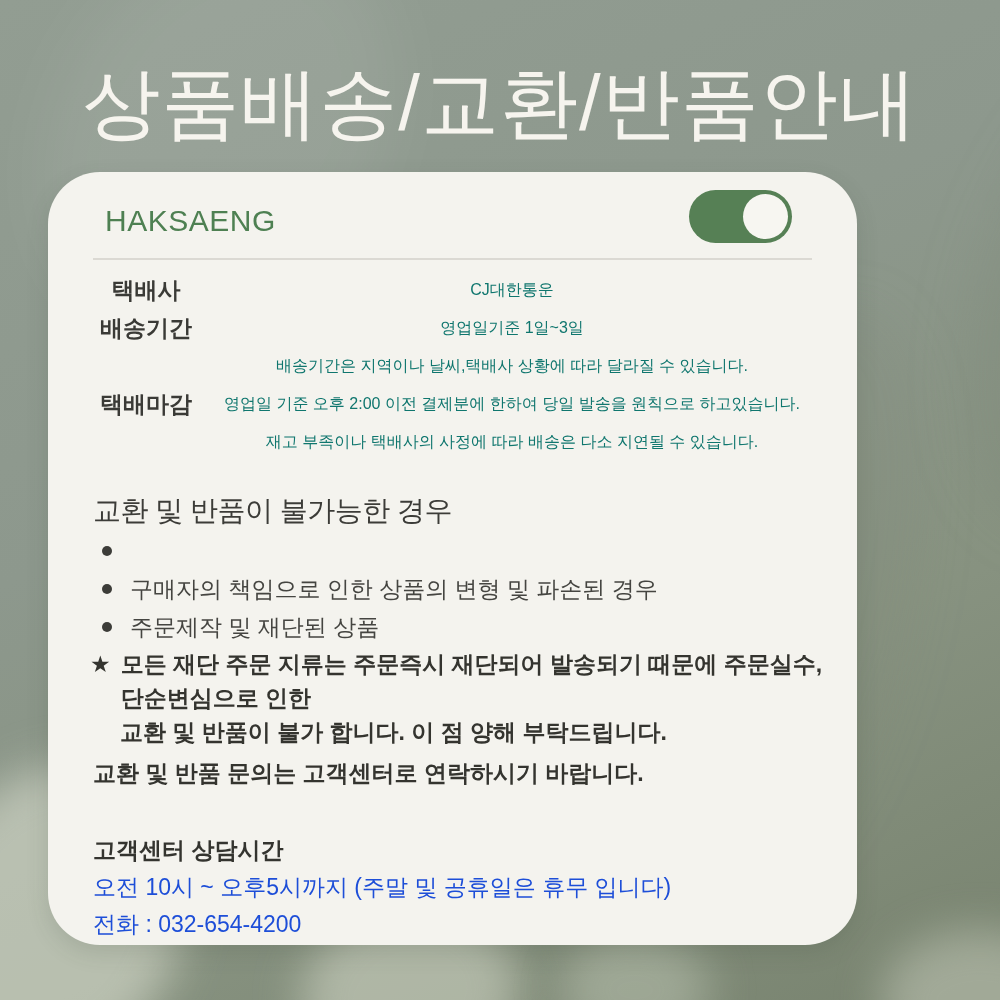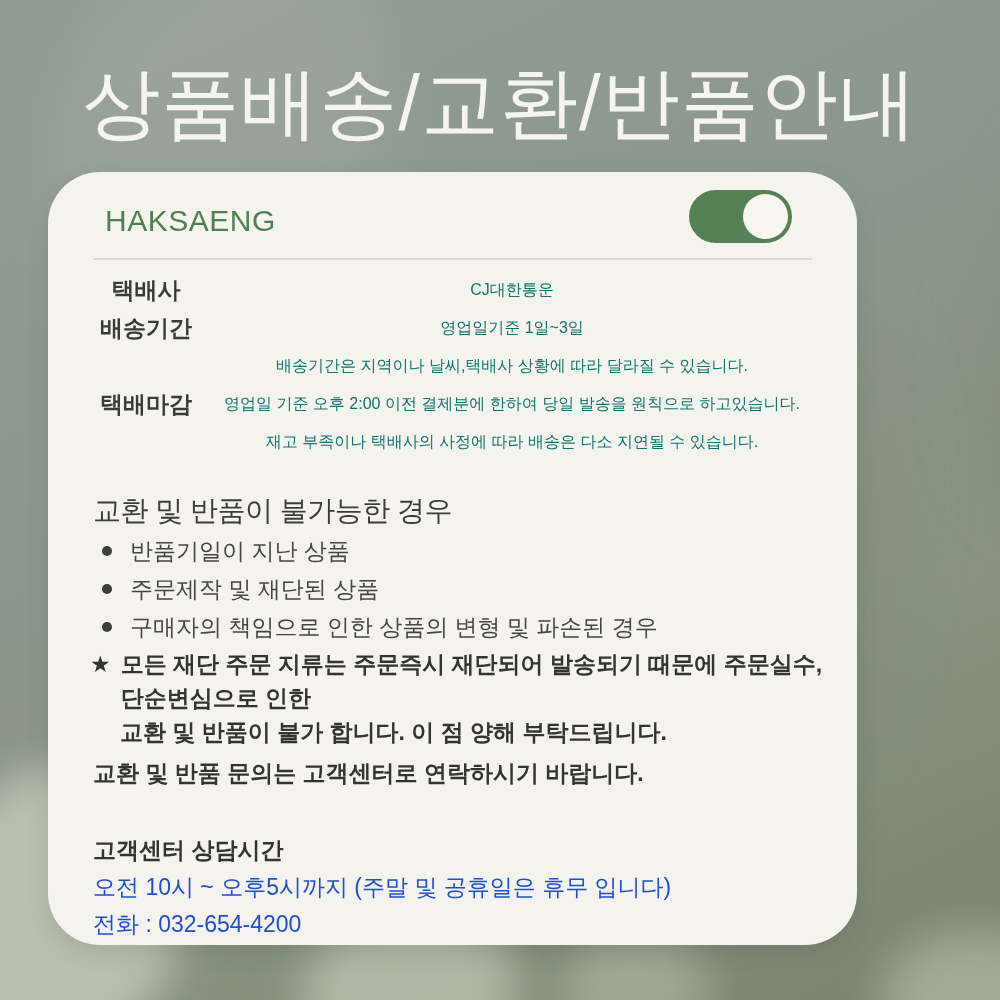--- a/index.html
+++ b/index.html
@@ -148,29 +148,28 @@
         <div class="line">재고 부족이나 택배사의 사정에 따라 배송은 다소 지연될 수 있습니다.</div>
       </div>
     </div>
   </div>
 
   <div class="section-heading">교환 및 반품이 불가능한 경우</div>
 
   <div class="bullets">
     <div class="bullet">
       <span class="dot"></span>
-      <span class="bullet-text">반품기일이 지난 상품</span>
+    </div>
+    <div class="bullet">
+      <span class="dot"></span>
+      <span class="bullet-text">구매자의 책임으로 인한 상품의 변형 및 파손된 경우</span>
     </div>
     <div class="bullet">
       <span class="dot"></span>
       <span class="bullet-text">주문제작 및 재단된 상품</span>
-    </div>
-    <div class="bullet">
-      <span class="dot"></span>
-      <span class="bullet-text">구매자의 책임으로 인한 상품의 변형 및 파손된 경우</span>
     </div>
   </div>
 
   <div class="star-note">
     <div class="l1">
       <span class="star">★</span>
       <span>모든 재단 주문 지류는 주문즉시 재단되어 발송되기 때문에 주문실수, 단순변심으로 인한</span>
     </div>
     <div class="l2">교환 및 반품이 불가 합니다. 이 점 양해 부탁드립니다.</div>
   </div>

